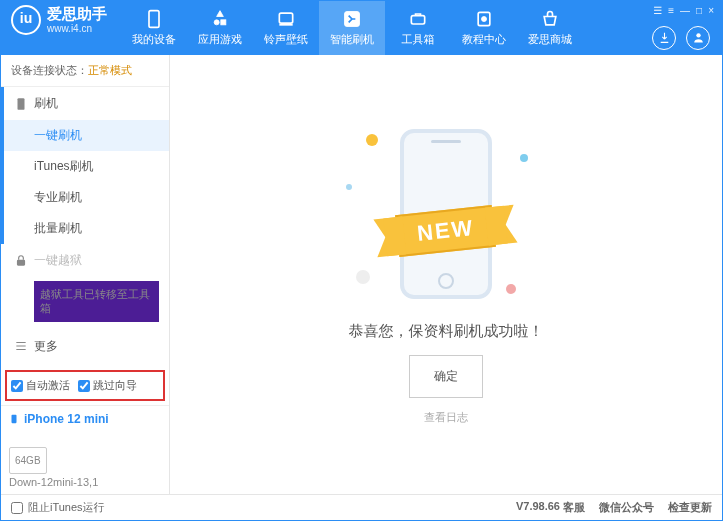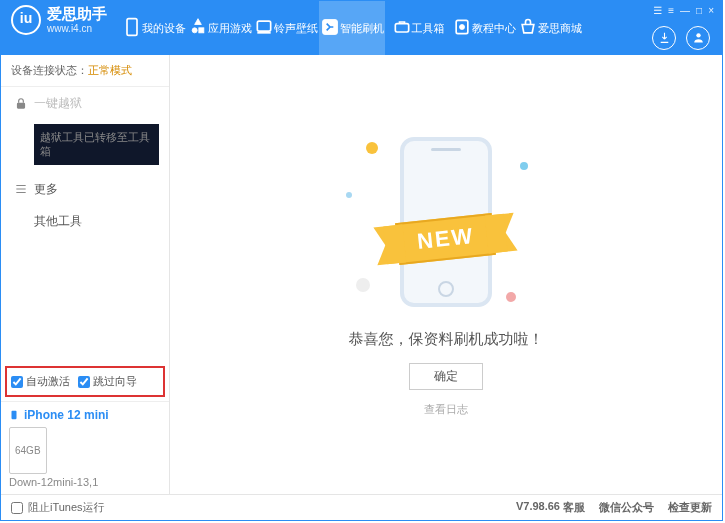--- a/index.html
+++ b/index.html
@@ -5,61 +5,61 @@
 * { margin:0; padding:0; box-sizing:border-box; font-family:"Microsoft YaHei",Arial,sans-serif; }
 body { background:#fff; width:725px; height:523px; overflow:hidden; font-size:12px; color:#333; }
 .window { width:723px; height:521px; border:1px solid #2b8df4; display:flex; flex-direction:column; }
 .header { background:#2b8df4; color:#fff; display:flex; align-items:stretch; height:54px; }
 .brand { display:flex; align-items:center; padding:0 14px 16px 10px; }
 .logo { width:30px; height:30px; border:2px solid #fff; border-radius:50%; display:flex; align-items:center; justify-content:center; font-size:14px; font-weight:bold; margin-right:6px; padding-bottom:4px; }
 .brand-txt { line-height:1.2; }
 .brand-title { font-size:15px; font-weight:bold; }
 .brand-url { font-size:10px; opacity:.85; }
 .nav { display:flex; flex:1; }
-.nav-item { width:66px; display:flex; flex-direction:row; align-items:center; justify-content:center; cursor:pointer; font-size:11px; }
+.nav-item { width:66px; display:flex; flex-direction:column; align-items:center; justify-content:center; cursor:pointer; font-size:11px; }
 .nav-item.active { background:#57a6f6; }
 .nav-item svg { width:20px; height:20px; margin-bottom:3px; fill:#fff; stroke:#fff; }
 .win-actions { display:flex; align-items:flex-start; padding:4px 8px; gap:6px; }
 .win-actions span, .corner span { font-size:10px; cursor:pointer; opacity:.9; }
 .corner { display:flex; align-items:center; padding-right:12px; gap:10px; }
 .corner .circ { width:24px; height:24px; border:1.5px solid #fff; border-radius:50%; display:flex; align-items:center; justify-content:center; cursor:pointer; }
 .corner .circ svg { width:13px; height:13px; fill:#fff; }
 .body { flex:1; display:flex; min-height:0; }
 .sidebar { width:169px; border-right:1px solid #e5e5e5; display:flex; flex-direction:column; overflow:hidden; }
 .conn { padding:8px 10px; font-size:11px; color:#666; border-bottom:1px solid #eee; }
 .conn .val { color:#d58a00; }
 .side-list { flex:1; overflow:auto; }
 .side-sec { border-left:3px solid transparent; }
 .side-sec.on { border-left-color:#2b8df4; }
 .side-head { display:flex; align-items:center; padding:8px 10px; font-size:12px; color:#555; cursor:pointer; gap:6px; }
 .side-head svg { width:14px; height:14px; fill:#888; }
 .side-sub { padding:7px 10px 7px 30px; font-size:12px; color:#555; cursor:pointer; }
 .side-sub.active { background:#e9f3fe; color:#2b8df4; }
-.side-note { margin:4px 10px 8px 30px; padding:6px; background:#0f172a; color:#888; font-size:11px; line-height:1.3; }
+.side-note { margin:4px 10px 8px 30px; padding:6px; background:#4c1d95; color:#888; font-size:11px; line-height:1.3; }
 .checks { border:2px solid #d33; margin:4px; padding:6px 4px; display:flex; gap:8px; font-size:11px; }
 .checks label { display:flex; align-items:center; gap:3px; color:#555; cursor:pointer; }
 .checks input { accent-color:#2b8df4; width:12px; height:12px; }
 .device { padding:6px 8px; border-top:1px solid #eee; }
 .dev-row1 { display:flex; align-items:center; gap:5px; color:#2b8df4; font-size:12px; font-weight:bold; }
 .dev-row1 svg { width:10px; height:14px; fill:#2b8df4; }
-.dev-badge { border:1px solid #ccc; border-radius:2px; padding:17px 5px; font-size:10px; color:#888; margin-top:5px; display:inline-block; }
+.dev-badge { border:1px solid #ccc; border-radius:2px; padding:7px 5px; font-size:10px; color:#888; margin-top:21px; display:inline-block; }
 .dev-sub { font-size:11px; color:#888; margin-top:2px; }
 .main { flex:1; display:flex; flex-direction:column; align-items:center; justify-content:center; position:relative; }
 .illus { width:200px; height:180px; position:relative; display:flex; align-items:center; justify-content:center; }
 .phone { width:92px; height:170px; background:#f3f7fb; border:4px solid #dbe6f2; border-radius:14px; position:relative; }
 .phone::before { content:""; position:absolute; top:7px; left:50%; transform:translateX(-50%); width:30px; height:3px; background:#c9d6e4; border-radius:2px; }
 .phone::after { content:""; position:absolute; bottom:6px; left:50%; transform:translateX(-50%); width:12px; height:12px; border:2px solid #c9d6e4; border-radius:50%; }
 .ribbon { position:absolute; background:#f9c23c; color:#fff; font-weight:900; font-size:22px; letter-spacing:2px; padding:6px 18px; transform:rotate(-6deg); top:86px; border:2px solid #e8a820; }
 .ribbon::before,.ribbon::after { content:""; position:absolute; top:0; width:0; height:0; border:19px solid #f9c23c; }
 .ribbon::before { left:-24px; border-left-color:transparent; border-left-width:10px; }
 .ribbon::after { right:-24px; border-right-color:transparent; border-right-width:10px; }
 .dots { position:absolute; width:100%; height:100%; }
 .dot { position:absolute; border-radius:50%; }
 .msg { margin-top:18px; font-size:15px; color:#555; }
-.btn-ok { margin-top:14px; border:1px solid #ccc; background:#fff; padding:4px 24px; font-size:12px; cursor:pointer; color:#555; }
+.btn-ok { margin-top:14px; border:1px solid #ccc; background:#fff; padding:12px 24px; font-size:12px; cursor:pointer; color:#555; }
 .log-link { margin-top:12px; font-size:11px; color:#aaa; cursor:pointer; }
 .footer { height:26px; border-top:1px solid #e5e5e5; display:flex; align-items:center; padding:0 10px; font-size:11px; color:#666; }
 .footer .left { display:flex; align-items:center; gap:5px; }
 .footer .right { margin-left:auto; display:flex; gap:3px;font-weight:bold; }
 .footer .right span { cursor:pointer; }
 </style>
 </head>
 <body>
 
 <div class="window">
@@ -145,20 +145,34 @@
       </div>
     </div>
   </div>
 
   <div class="body">
     <div class="sidebar">
       <div class="conn">
         <span>设备连接状态：</span><span class="val">正常模式</span>
       </div>
       <div class="side-list">
+        <div class="side-sec on">
+          <div class="side-head">
+            <svg viewBox="0 0 24 24">
+                <rect x="6" y="2" width="12" height="20" rx="2"></rect>
+              </svg>
+            <span>刷机</span>
+          </div>
+          <div id="flash-items">
+              <div class="side-sub active">一键刷机</div>
+              <div class="side-sub">iTunes刷机</div>
+              <div class="side-sub">专业刷机</div>
+              <div class="side-sub">批量刷机</div>
+            </div>
+        </div>
         <div class="side-sec">
           <div class="side-head">
             <svg viewBox="0 0 24 24">
                 <rect x="5" y="10" width="14" height="10" rx="2"></rect>
                 <path d="M8 10V7a4 4 0 018 0v3" fill="none" stroke="#888" stroke-width="2"></path>
               </svg>
             <span style="color:#bbb;">一键越狱</span>
           </div>
           <div class="side-note">越狱工具已转移至工具箱</div>
         </div>

